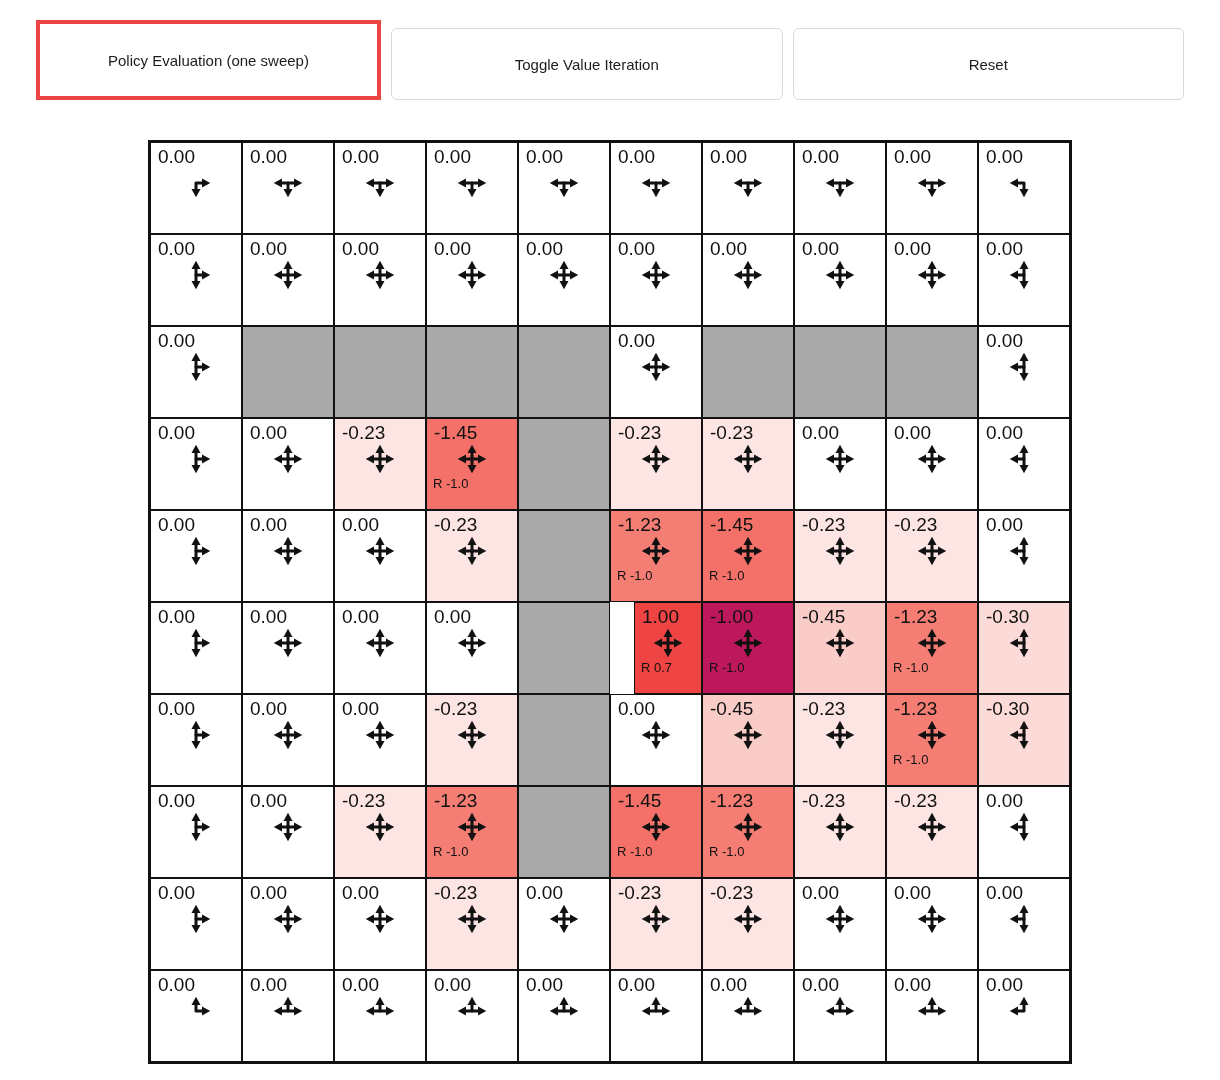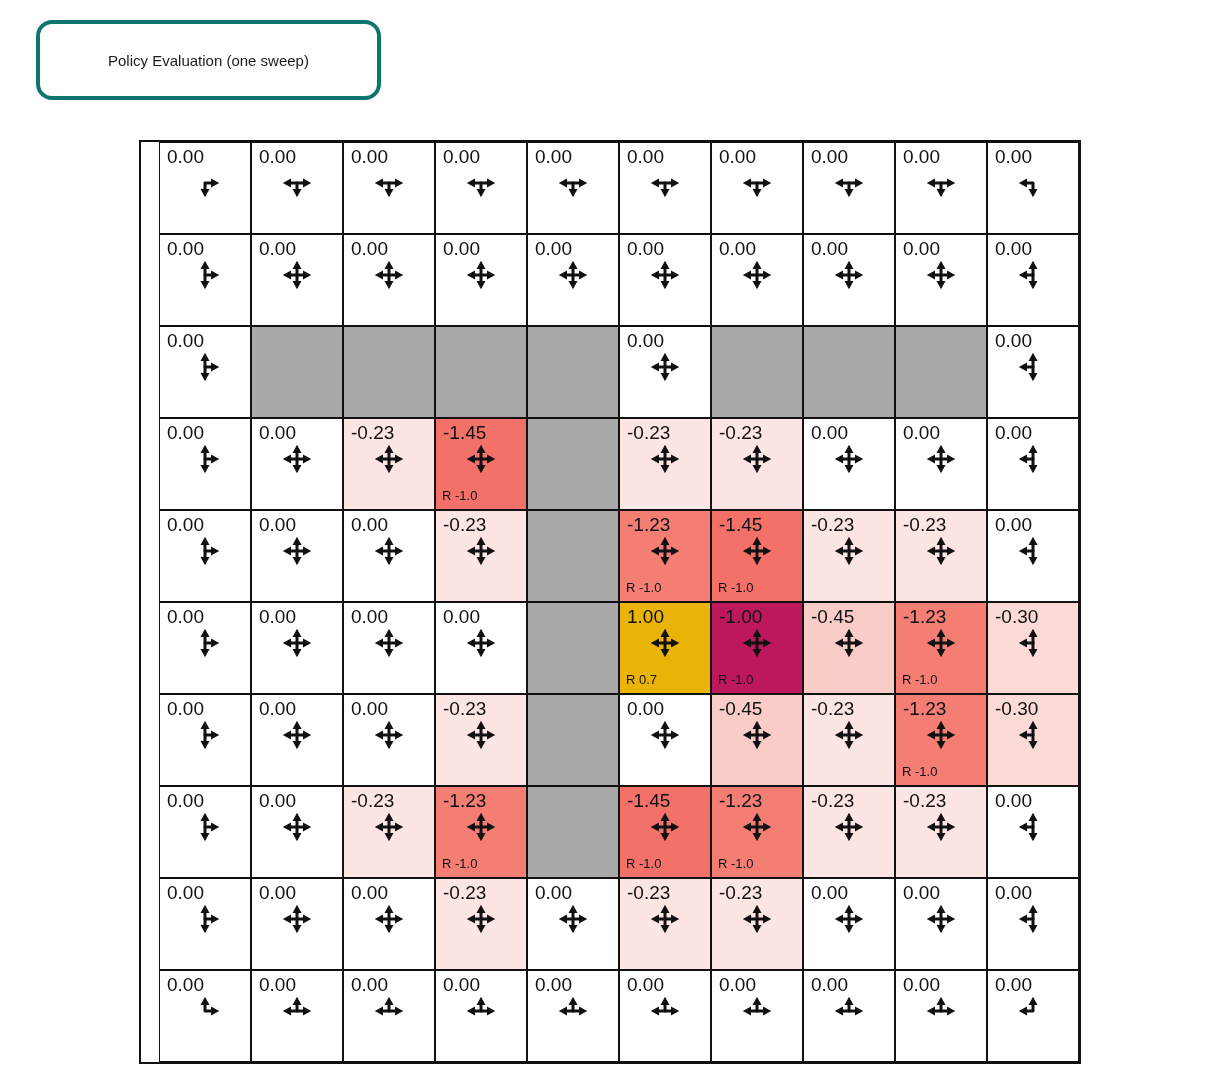--- a/index.html
+++ b/index.html
@@ -13,47 +13,49 @@
     align-items:stretch;
   }
   .tb-btn {
     flex:1; height:72px; align-self:flex-end;
     background:#ffffff; border:1px solid #d9d9d9; border-radius:6px;
     font-family:inherit; font-size:15px; color:#1c1c1c; cursor:pointer;
     text-align:center;
   }
   .tb-btn.active {
     flex:0 0 345px; align-self:stretch; height:80px;
-    border:4px solid #0f766e; border-radius:16px;
+    border:4px solid #ef4444; border-radius:0;
   }
   .grid {
     width:920px; margin:40px auto 0 auto;
     display:grid; grid-template-columns:repeat(10,92px); grid-template-rows:repeat(10,92px);
-    border:2px solid #111111; box-sizing:content-box;padding-left:18px;
+    border:2px solid #111111; box-sizing:content-box;
   }
   .cell { position:relative; border:1px solid #111111; background:#ffffff; }
   .cell.wall { background:#a9a9a9; }
   .val {
     position:absolute; top:3px; left:7px; font-size:19px; color:#111111;
     white-space:nowrap;
   }
   .arrow {
     position:absolute; top:25px; left:50%; transform:translateX(-50%);
     width:30px; height:30px; display:block;
   }
   .reward {
-    position:absolute; left:6px; bottom:6px; font-size:13px; color:#111111;
+    position:absolute; left:6px; bottom:18px; font-size:13px; color:#111111;
     white-space:nowrap;
   }
 </style>
 </head>
 <body>
 
 <div class="toolbar">
   <button class="tb-btn active">Policy Evaluation (one sweep)</button>
+  <button class="tb-btn">Toggle Value Iteration</button>
+  <button class="tb-btn">Reset</button>
 </div>
 
 <div class="grid">
     <div class="cell" style="background: rgb(255, 255, 255);">
       <div class="val">0.00</div>
       <svg viewBox="0 0 40 40" class="arrow">
         <line x1="20" y1="19" x2="20" y2="30" stroke="#111111" stroke-width="4"></line>
         <polygon points="20,39 14,28 26,28" fill="#111111"></polygon>
         <line x1="19" y1="20" x2="30" y2="20" stroke="#111111" stroke-width="4"></line>
         <polygon points="39,20 28,14 28,26" fill="#111111"></polygon>
@@ -599,21 +601,21 @@
         <polygon points="20,1 14,12 26,12" fill="#111111"></polygon>
         <line x1="20" y1="19" x2="20" y2="30" stroke="#111111" stroke-width="4"></line>
         <polygon points="20,39 14,28 26,28" fill="#111111"></polygon>
         <line x1="21" y1="20" x2="10" y2="20" stroke="#111111" stroke-width="4"></line>
         <polygon points="1,20 12,14 12,26" fill="#111111"></polygon>
         <line x1="19" y1="20" x2="30" y2="20" stroke="#111111" stroke-width="4"></line>
         <polygon points="39,20 28,14 28,26" fill="#111111"></polygon>
       </svg>
     </div>
     <div class="cell wall" style="background: rgb(169, 169, 169);"></div>
-    <div class="cell" style="background: #eab308;">
+    <div class="cell" style="background: #ef4444; margin-left: 24px;">
       <div class="val">1.00</div>
       <svg viewBox="0 0 40 40" class="arrow">
         <line x1="20" y1="21" x2="20" y2="10" stroke="#111111" stroke-width="4"></line>
         <polygon points="20,1 14,12 26,12" fill="#111111"></polygon>
         <line x1="20" y1="19" x2="20" y2="30" stroke="#111111" stroke-width="4"></line>
         <polygon points="20,39 14,28 26,28" fill="#111111"></polygon>
         <line x1="21" y1="20" x2="10" y2="20" stroke="#111111" stroke-width="4"></line>
         <polygon points="1,20 12,14 12,26" fill="#111111"></polygon>
         <line x1="19" y1="20" x2="30" y2="20" stroke="#111111" stroke-width="4"></line>
         <polygon points="39,20 28,14 28,26" fill="#111111"></polygon>

